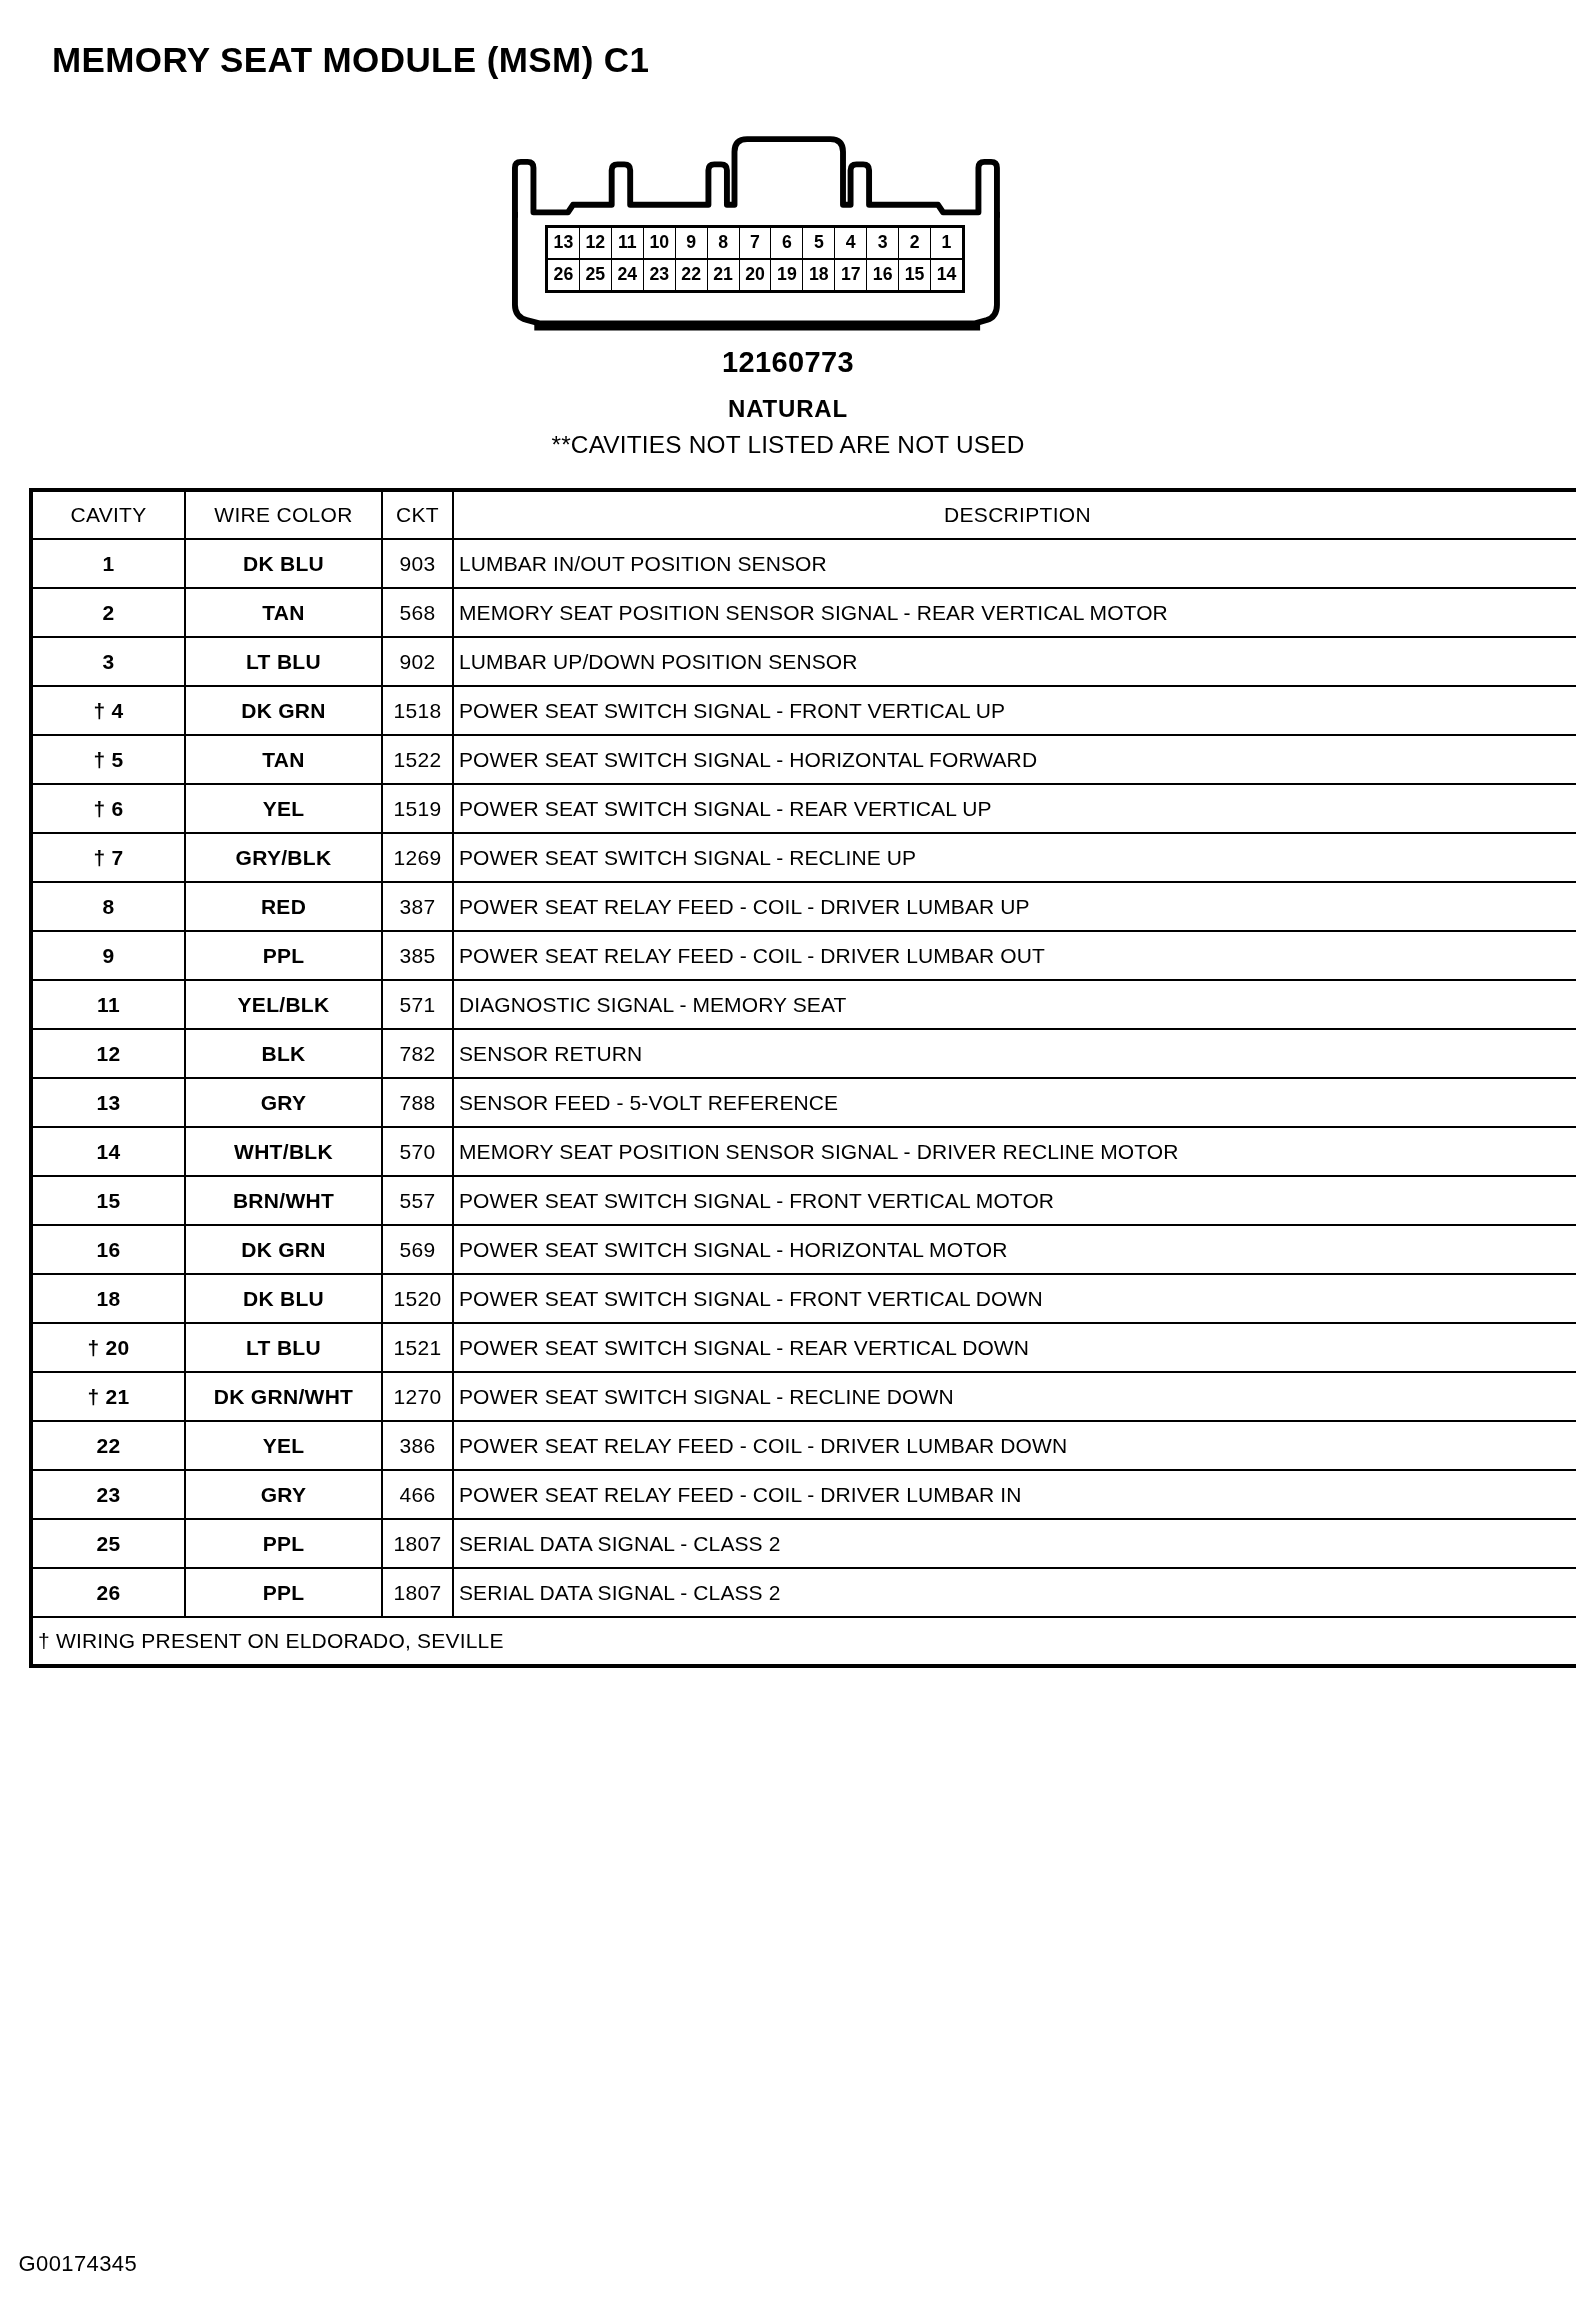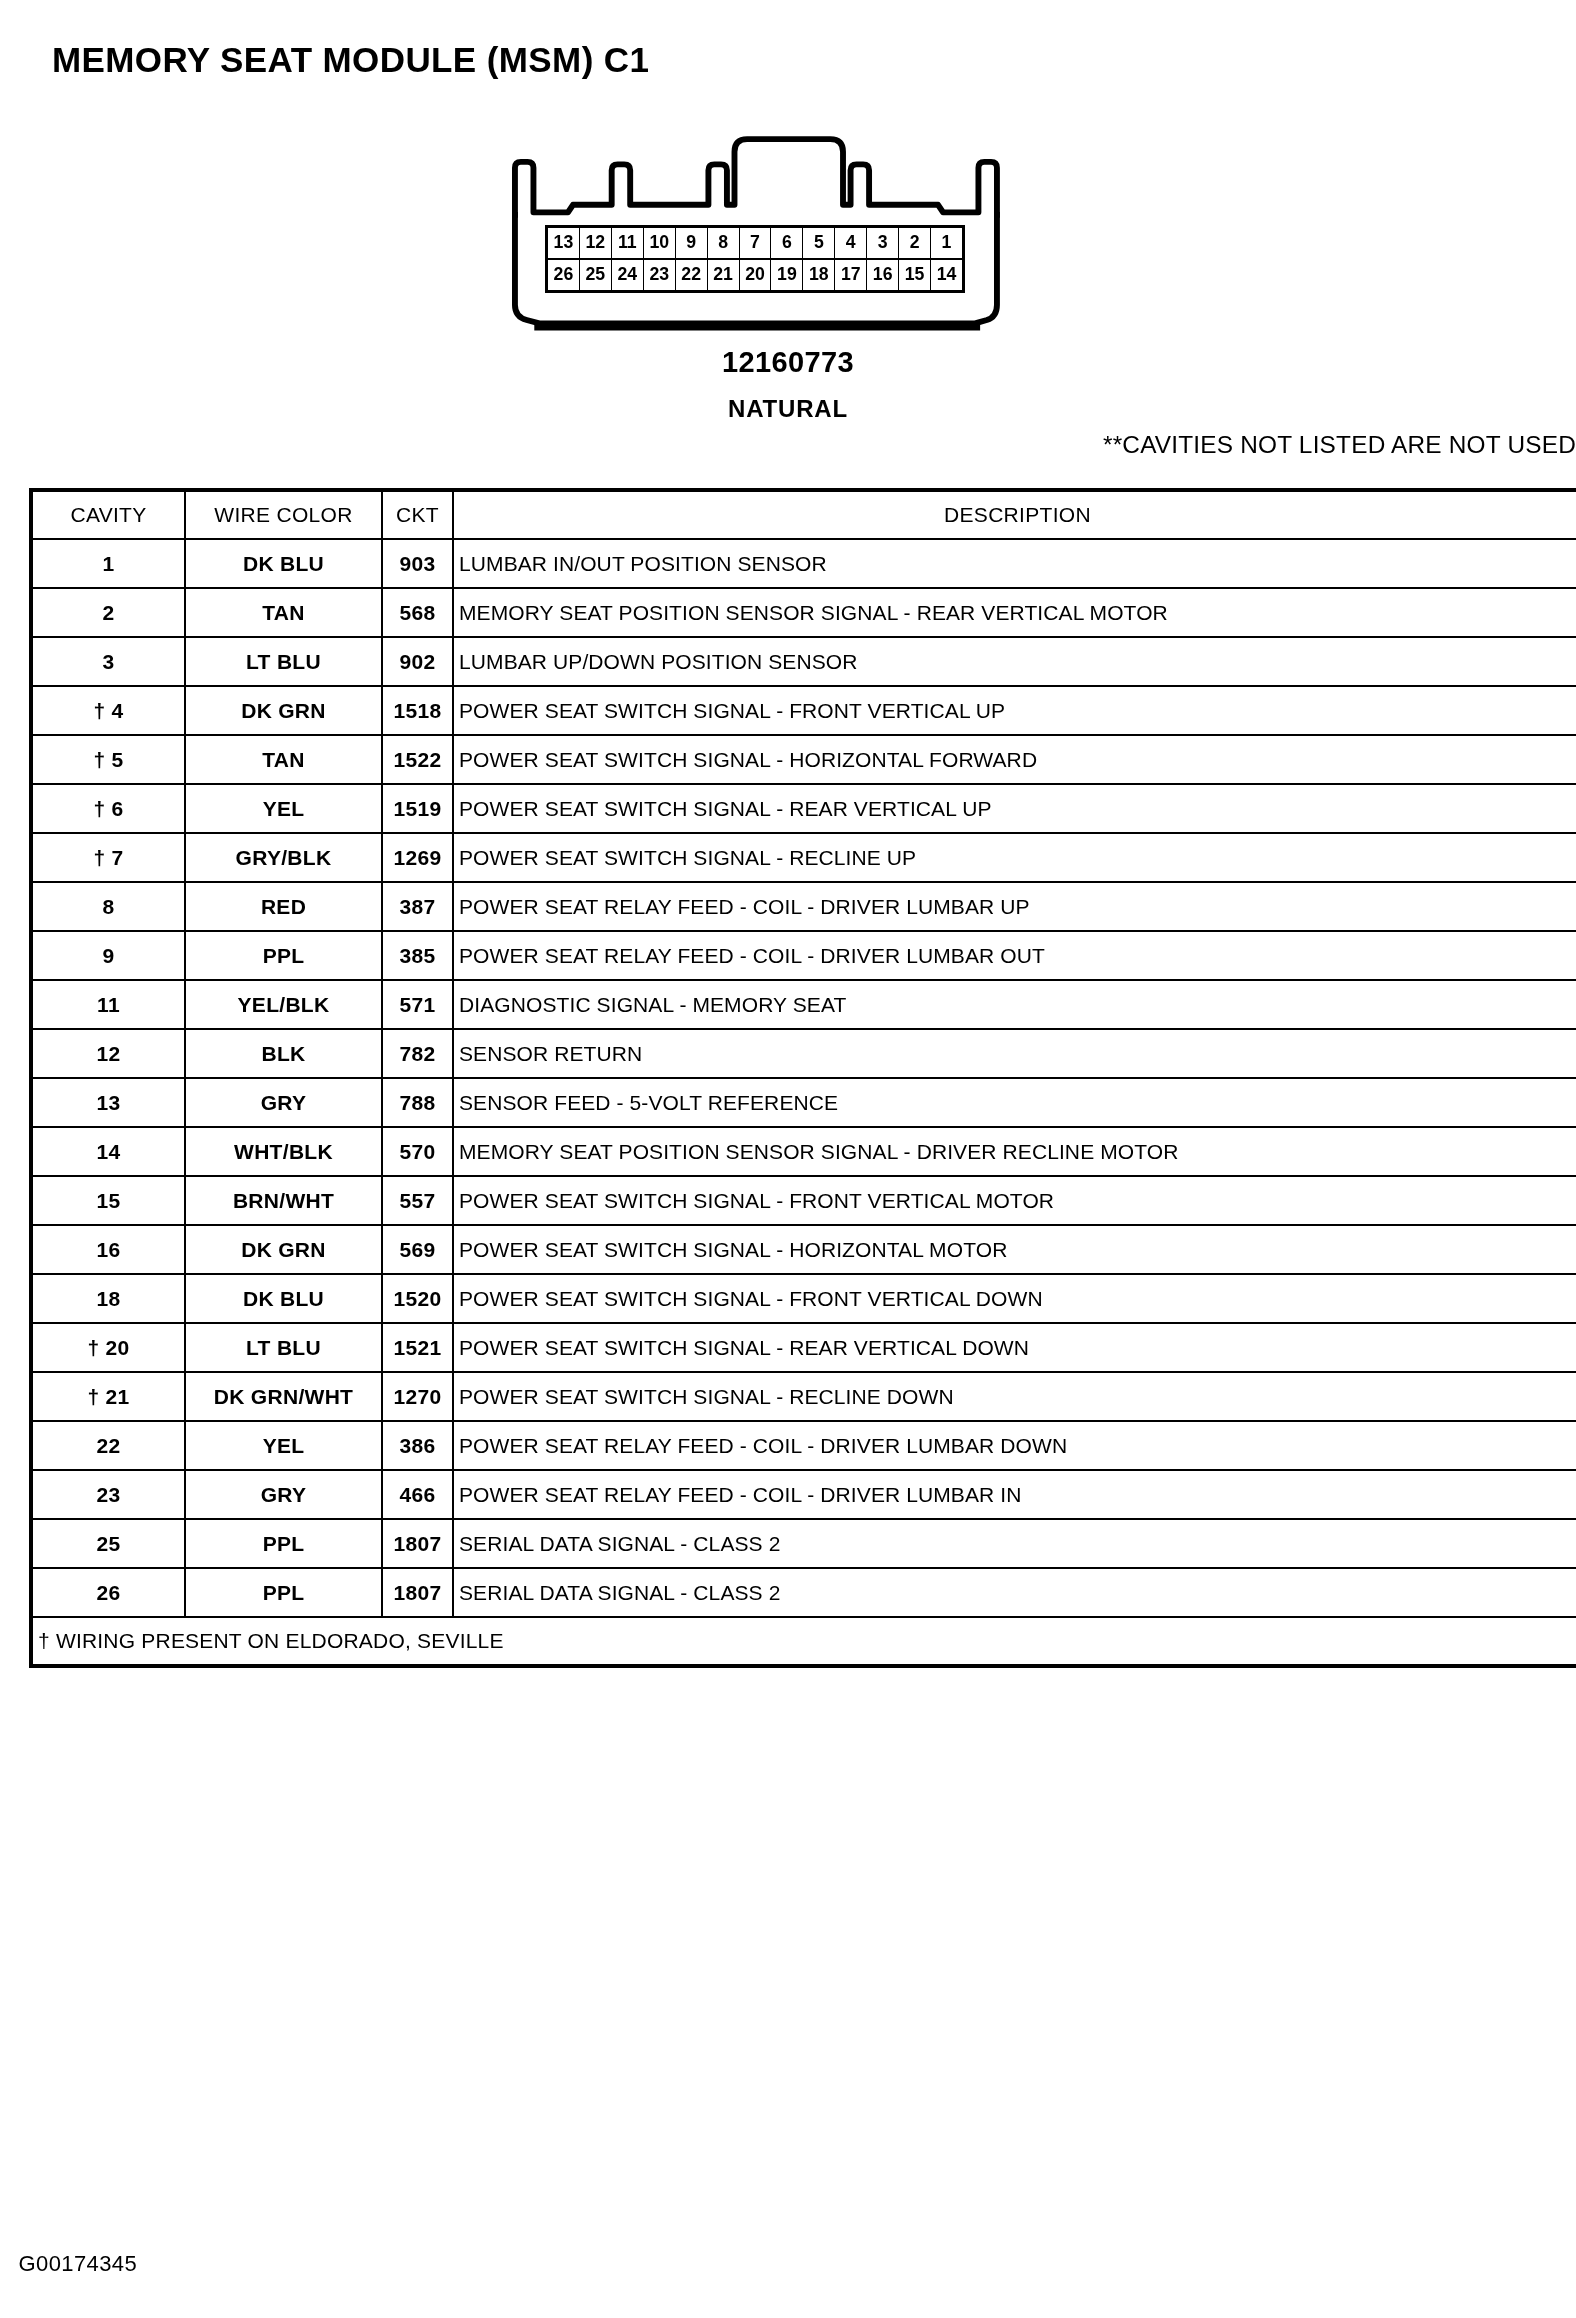--- a/index.html
+++ b/index.html
@@ -85,21 +85,21 @@
     text-align: center;
     font-size: 24px;
     font-weight: bold;
     letter-spacing: 0.8px;
   }
   .cavity-note {
     position: absolute;
     left: 0;
     right: 0;
     top: 431px;
-    text-align: right;
+    text-align: center;
     font-size: 24.4px;
     letter-spacing: 0.2px;
   }
 
   
   .pinout-table-wrap {
     position: absolute;
     left: 29px;
     top: 488px;
     width: 1556px;
@@ -126,21 +126,21 @@
   table.pinout th {
     text-align: center;
     font-weight: normal;
     letter-spacing: 0.3px;
   }
   td.cavity, td.color, td.ckt {
     text-align: center;
     font-weight: bold;
     letter-spacing: 0.3px;
   }
-  td.ckt { font-weight: bold; text-align: center; }
+  td.ckt { font-weight: normal; text-align: center; }
   td.desc {
     text-align: left;
     padding-left: 10px;
     letter-spacing: 0.1px;
   }
   td.footnote {
     text-align: left;
     padding-left: 15px;
     font-size: 22px;
     letter-spacing: 0.2px;

